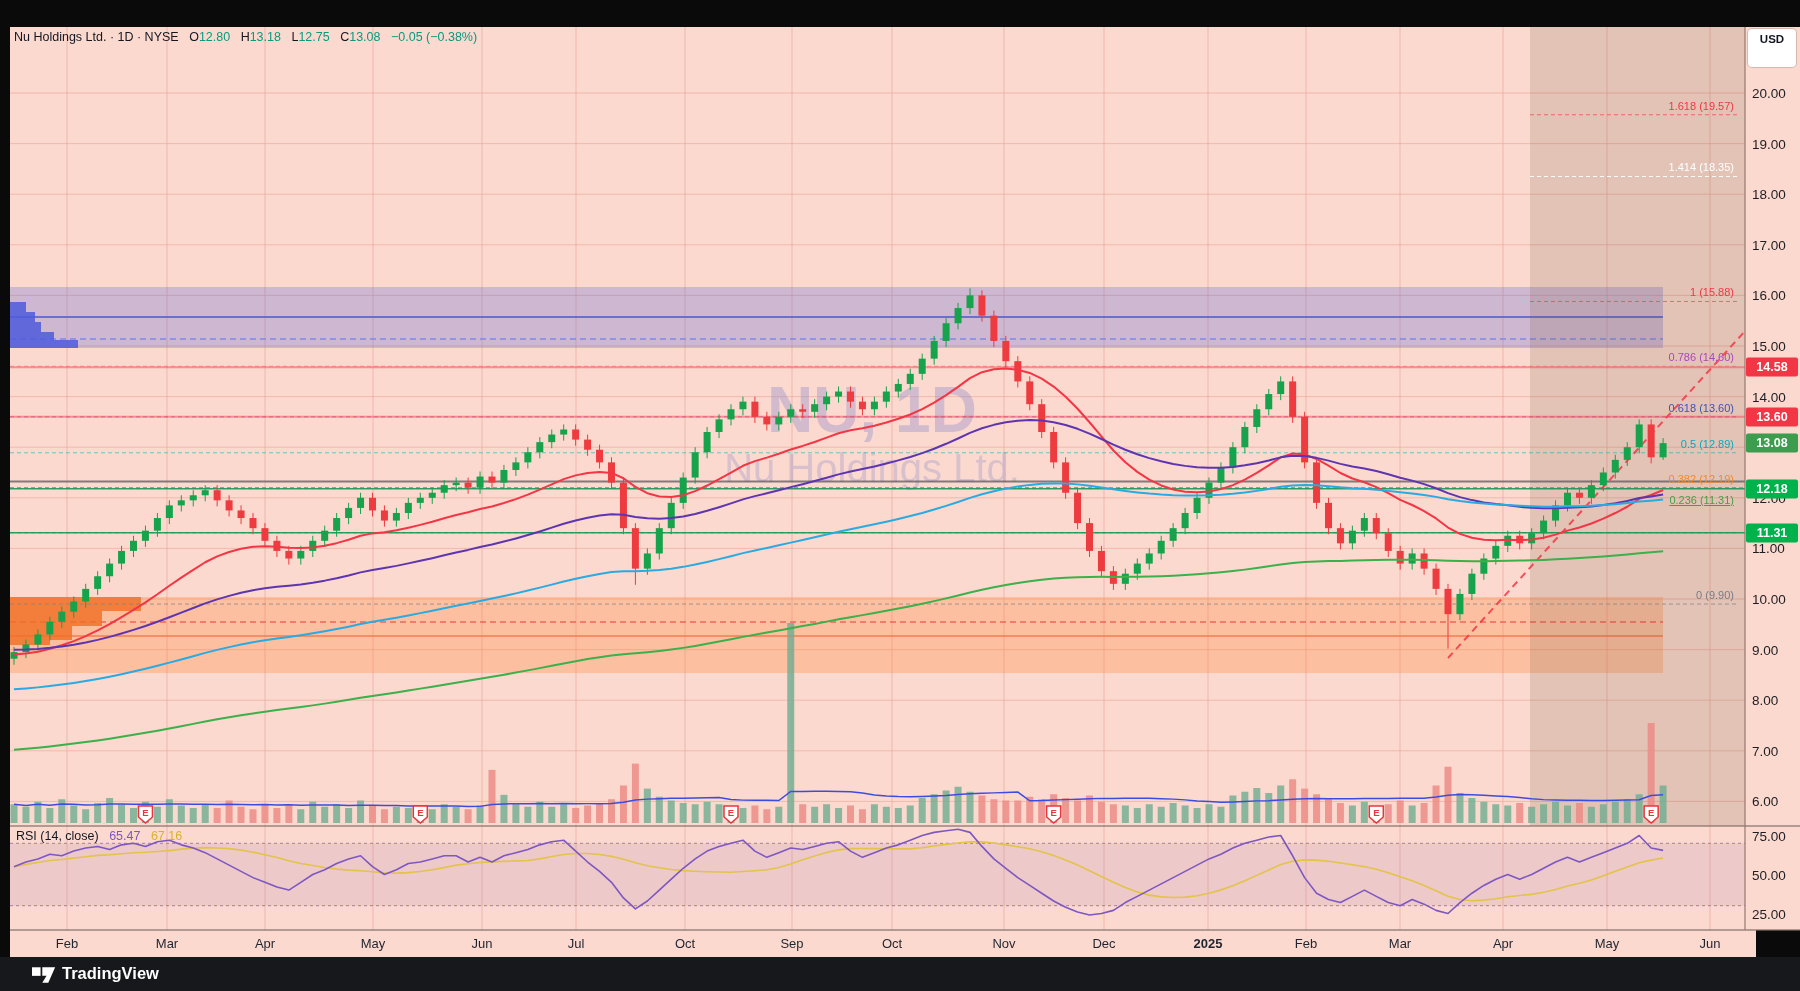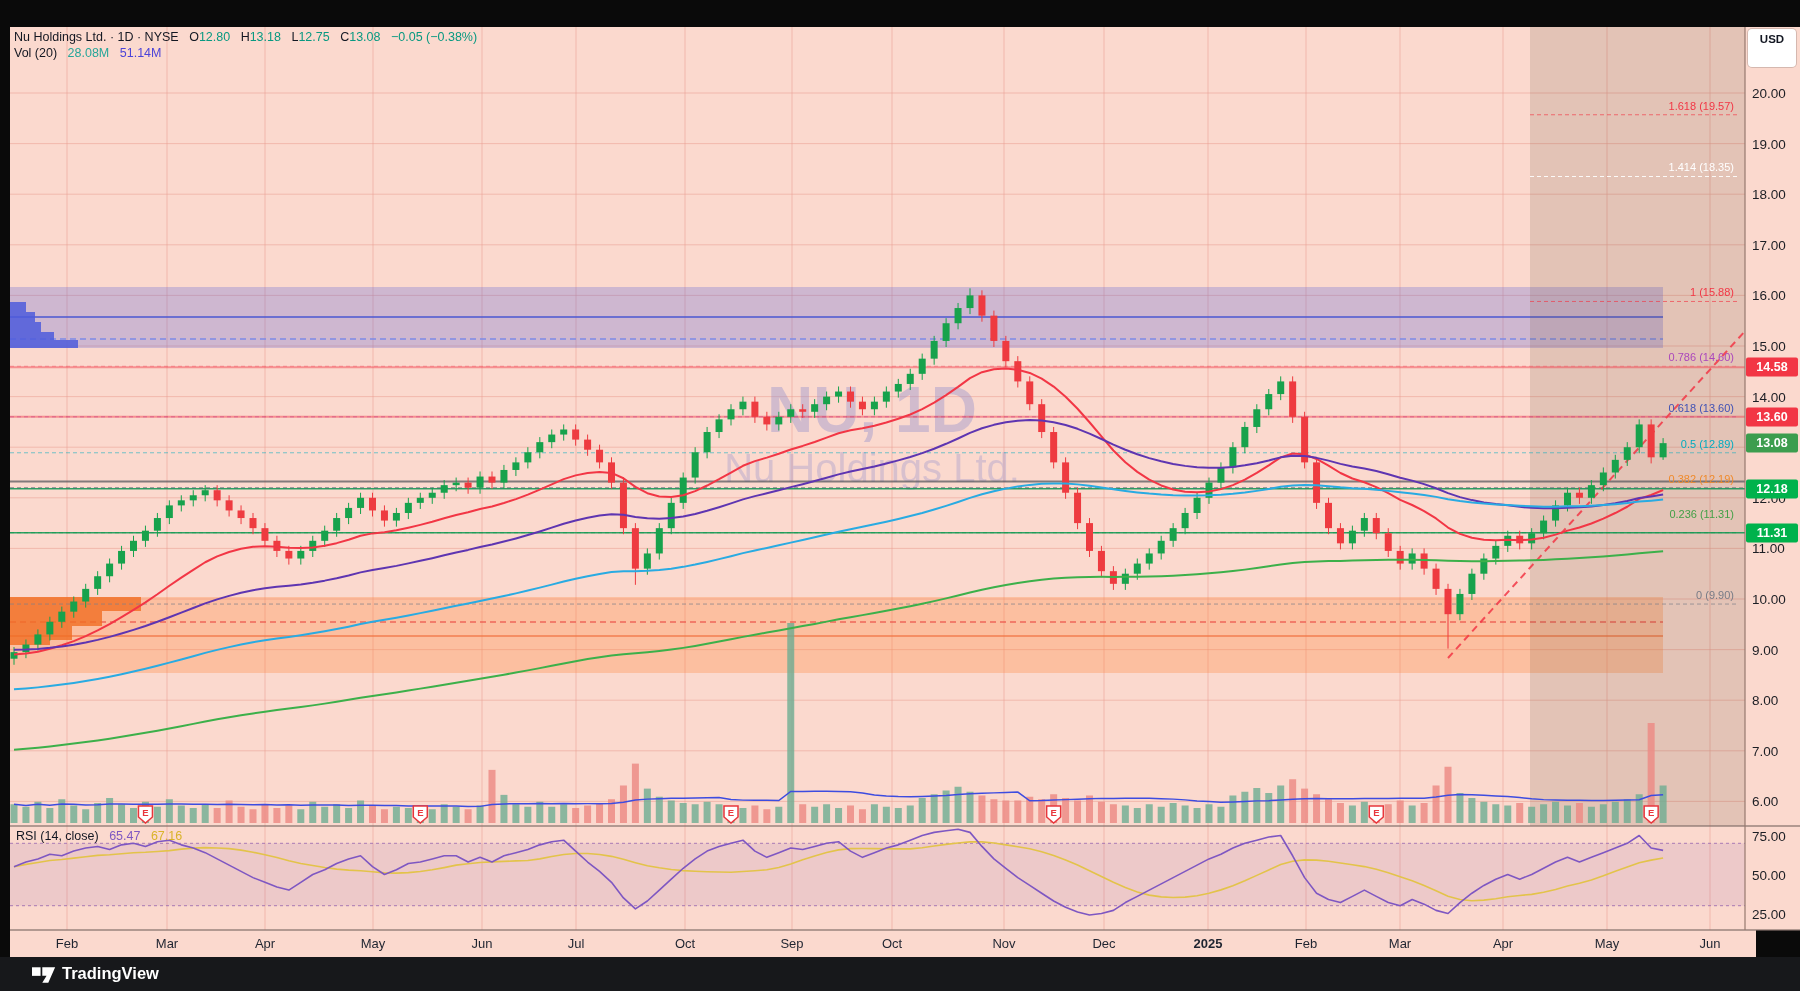--- a/index.html
+++ b/index.html
@@ -575,25 +575,20 @@
 
   <div class="legend">
     <div class="row">
       <span>Nu Holdings Ltd. · 1D · NYSE</span><span class="sp"></span>
       <span>O</span><span class="g">12.80</span><span class="sp"></span>
       <span>H</span><span class="g">13.18</span><span class="sp"></span>
       <span>L</span><span class="g">12.75</span><span class="sp"></span>
       <span>C</span><span class="g">13.08</span><span class="sp"></span>
       <span class="g">−0.05 (−0.38%)</span>
     </div>
-    <div class="row">
-      <span>Vol (20)</span><span class="sp"></span>
-      <span class="teal">28.08M</span><span class="sp"></span>
-      <span class="ind">51.14M</span>
-    </div>
   </div>
 
   <div class="usd">USD</div>
 
   <div class="rsi-legend">
     <span>RSI (14, close)</span><span class="sp"></span>
     <span class="v1">65.47</span><span class="sp"></span>
     <span class="v2">67.16</span>
   </div>
 
@@ -623,21 +618,21 @@
       <div class="badge" style="top: 532.714px; background: rgb(0, 178, 76);">11.31</div>
     </div>
   <div id="fib-labels">
       <div class="fiblabel" style="top: 111.758px; color: rgb(242, 54, 69);">1.618 (19.57)</div>
       <div class="fiblabel" style="top: 173.49px; color: rgb(255, 255, 255);">1.414 (18.35)</div>
       <div class="fiblabel" style="top: 298.472px; color: rgb(242, 54, 69);">1 (15.88)</div>
       <div class="fiblabel" style="top: 363.24px; color: rgb(171, 71, 188);">0.786 (14.60)</div>
       <div class="fiblabel" style="top: 413.84px; color: rgb(63, 81, 181);">0.618 (13.60)</div>
       <div class="fiblabel" style="top: 449.766px; color: rgb(0, 172, 193);">0.5 (12.89)</div>
       <div class="fiblabel" style="top: 485.186px; color: rgb(239, 138, 44);">0.382 (12.19)</div>
-      <div class="fiblabel" style="top: 520px; color: rgb(67, 160, 71);">0.236 (11.31)</div>
+      <div class="fiblabel" style="top: 506px; color: rgb(67, 160, 71); text-decoration: underline;">0.236 (11.31)</div>
       <div class="fiblabel" style="top: 601.06px; color: rgb(120, 123, 134);">0 (9.90)</div>
     </div>
   <div id="time-axis-labels">
       <div class="month" style="left: 67px;">Feb</div>
       <div class="month" style="left: 167px;">Mar</div>
       <div class="month" style="left: 265px;">Apr</div>
       <div class="month" style="left: 373px;">May</div>
       <div class="month" style="left: 482px;">Jun</div>
       <div class="month" style="left: 576px;">Jul</div>
       <div class="month" style="left: 685px;">Oct</div>

